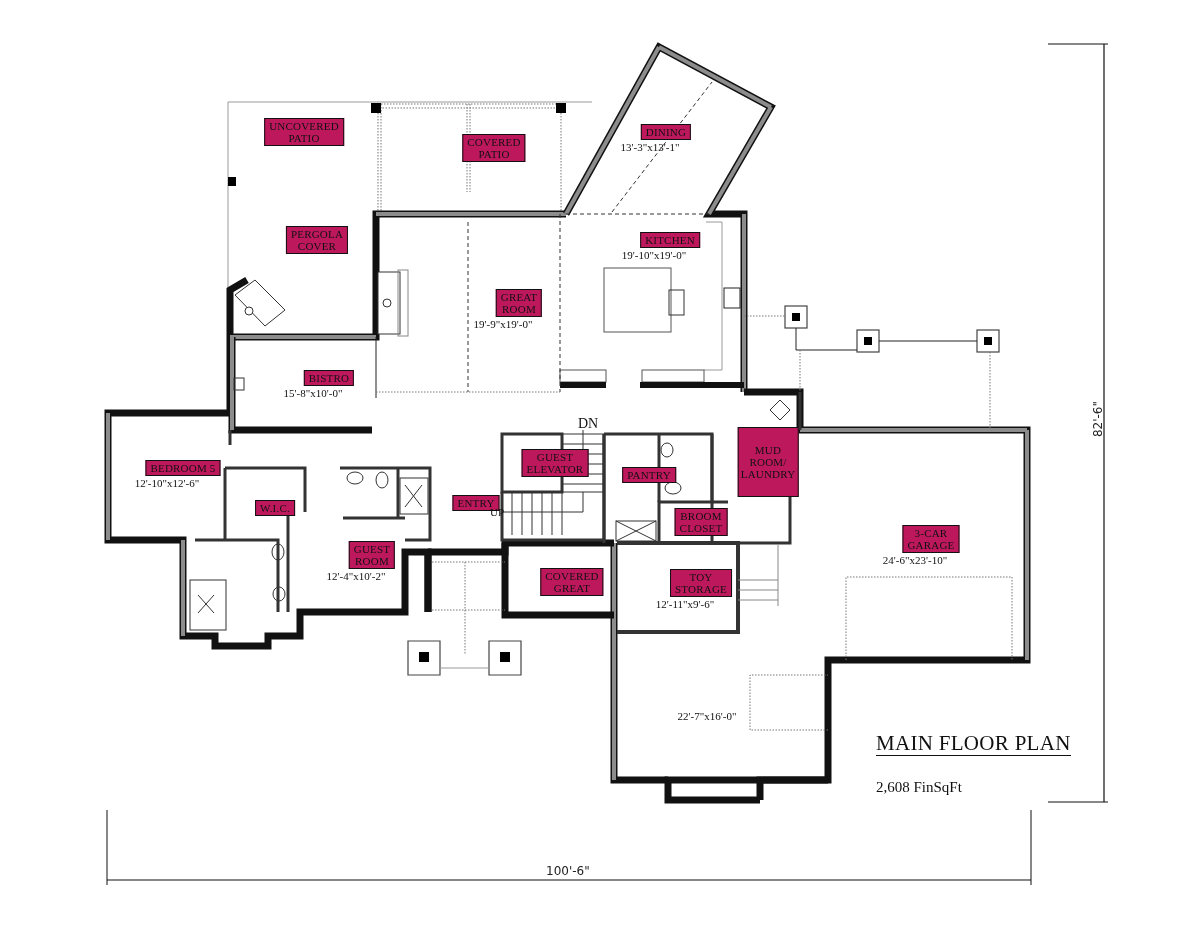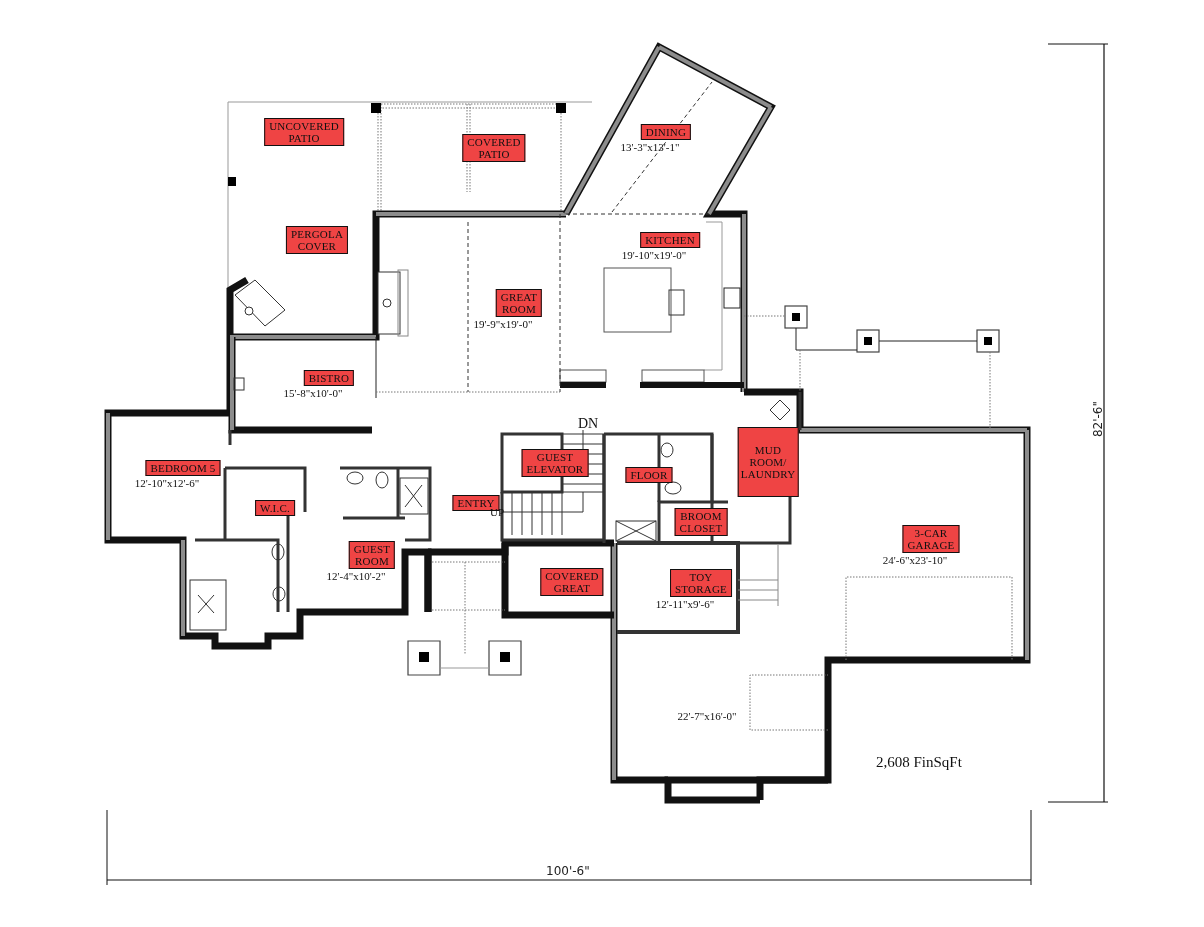--- a/index.html
+++ b/index.html
@@ -6,21 +6,21 @@
   body{width:1204px;height:927px;position:relative;overflow:hidden;font-family:"Liberation Serif","DejaVu Serif",serif;color:#111;}
   #plan{position:absolute;left:0;top:0;width:1204px;height:927px;}
   .w{fill:none;stroke:#111;stroke-width:7;stroke-linejoin:miter;}
   .wi{fill:none;stroke:#8c8c8c;stroke-width:4;}
   .thin{fill:none;stroke:#222;stroke-width:1;}
   .gray{fill:none;stroke:#999;stroke-width:1;}
   .dash{fill:none;stroke:#333;stroke-width:1;stroke-dasharray:4 3;}
   .dot{fill:none;stroke:#777;stroke-width:1;stroke-dasharray:1.5 1.5;}
   .post{fill:#000;}
   .lbl{position:absolute;transform:translate(-50%,-50%);text-align:center;white-space:nowrap;}
-  .lbl .box{display:inline-block;border:1.2px solid #111;background:#ef4444;padding:1px 4px;font-size:11px;line-height:12px;letter-spacing:0.2px;margin-left:32px;}
+  .lbl .box{display:inline-block;border:1.2px solid #111;background:#be185d;padding:1px 4px;font-size:11px;line-height:12px;letter-spacing:0.2px;margin-left:32px;}
   .lbl .dim{display:block;font-size:11px;line-height:13px;margin-top:1px;}
   .title{position:absolute;left:876px;top:731px;}
   .title .main{font-size:21px;letter-spacing:0.3px;border-bottom:1.6px solid #111;line-height:24px;display:inline-block;}
   .title .sub{font-size:15px;margin-top:23px;}
   .dimtxt{position:absolute;font-family:"DejaVu Sans",sans-serif;font-size:12px;color:#222;}
   .dimv{transform:rotate(-90deg);transform-origin:center;}
 </style>
 </head>
 <body>
 
@@ -247,21 +247,21 @@
 </div>
 <div class="lbl" style="left:460px;top:502px">
   <span class="box">ENTRY</span>
 </div>
 <div class="lbl" style="left:539px;top:463px">
   <span class="box"><span>GUEST</span><br><span>ELEVATOR</span></span>
 </div>
 <div class="lbl" style="left:588px;top:424px;font-size:14px">DN</div>
 <div class="lbl" style="left:497px;top:512px;font-size:11px">UP</div>
 <div class="lbl" style="left:633px;top:474px">
-  <span class="box">FLOOR</span>
+  <span class="box">PANTRY</span>
 </div>
 <div class="lbl" style="left:752px;top:462px">
   <span class="box" style="padding:16px 2px"><span>MUD</span><br><span>ROOM/</span><br><span>LAUNDRY</span></span>
 </div>
 <div class="lbl" style="left:685px;top:522px">
   <span class="box"><span>BROOM</span><br><span>CLOSET</span></span>
 </div>
 <div class="lbl" style="left:556px;top:582px">
   <span class="box"><span>COVERED</span><br><span>GREAT</span></span>
 </div>
@@ -269,17 +269,18 @@
   <span class="box"><span>TOY</span><br><span>STORAGE</span></span>
   <span class="dim">12'-11"x9'-6"</span>
 </div>
 <div class="lbl" style="left:915px;top:546px">
   <span class="box"><span>3-CAR</span><br><span>GARAGE</span></span>
   <span class="dim">24'-6"x23'-10"</span>
 </div>
 <div class="lbl" style="left:707px;top:716px;font-size:11px">22'-7"x16'-0"</div>
 
 <div class="title">
+  <div class="main">MAIN FLOOR PLAN</div>
   <div class="sub">2,608 FinSqFt</div>
 </div>
 
 <div class="dimtxt" style="left:546px;top:864px">100'-6"</div>
 <div class="dimtxt dimv" style="left:1080px;top:412px">82'-6"</div>
 
 </body></html>

